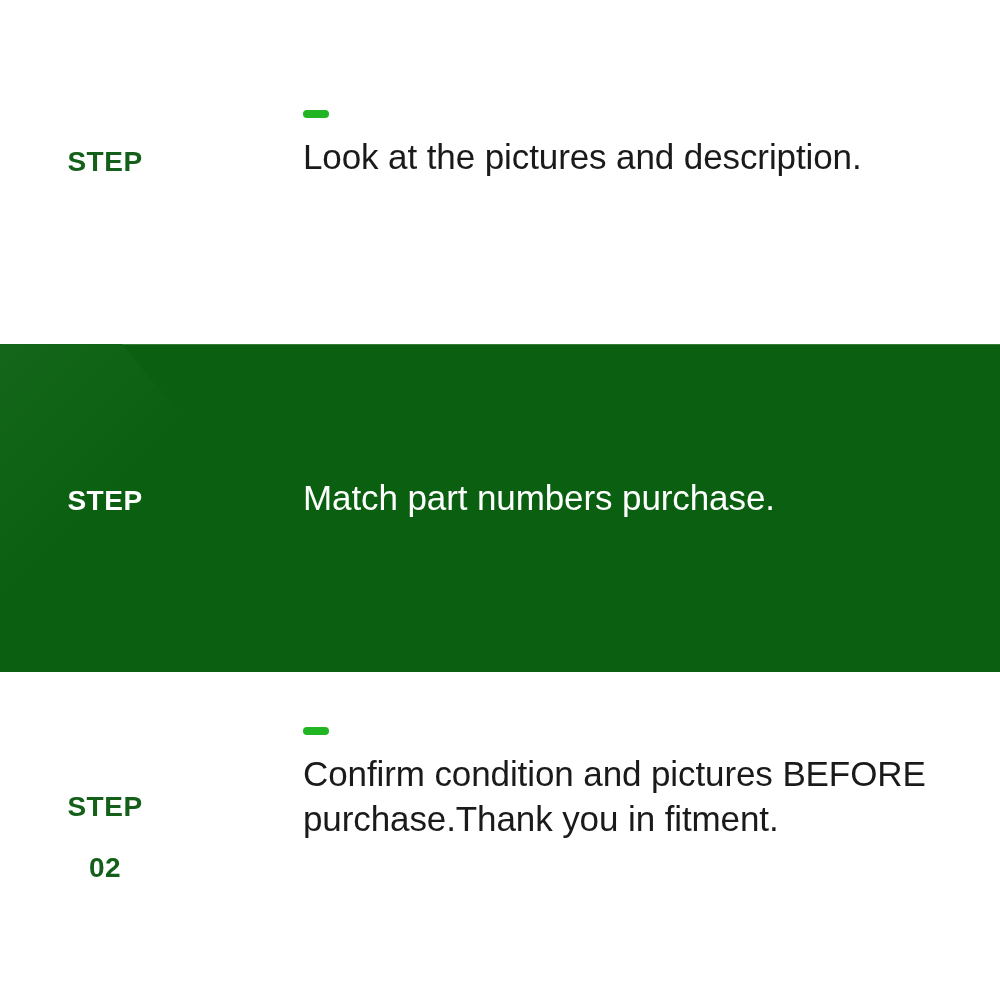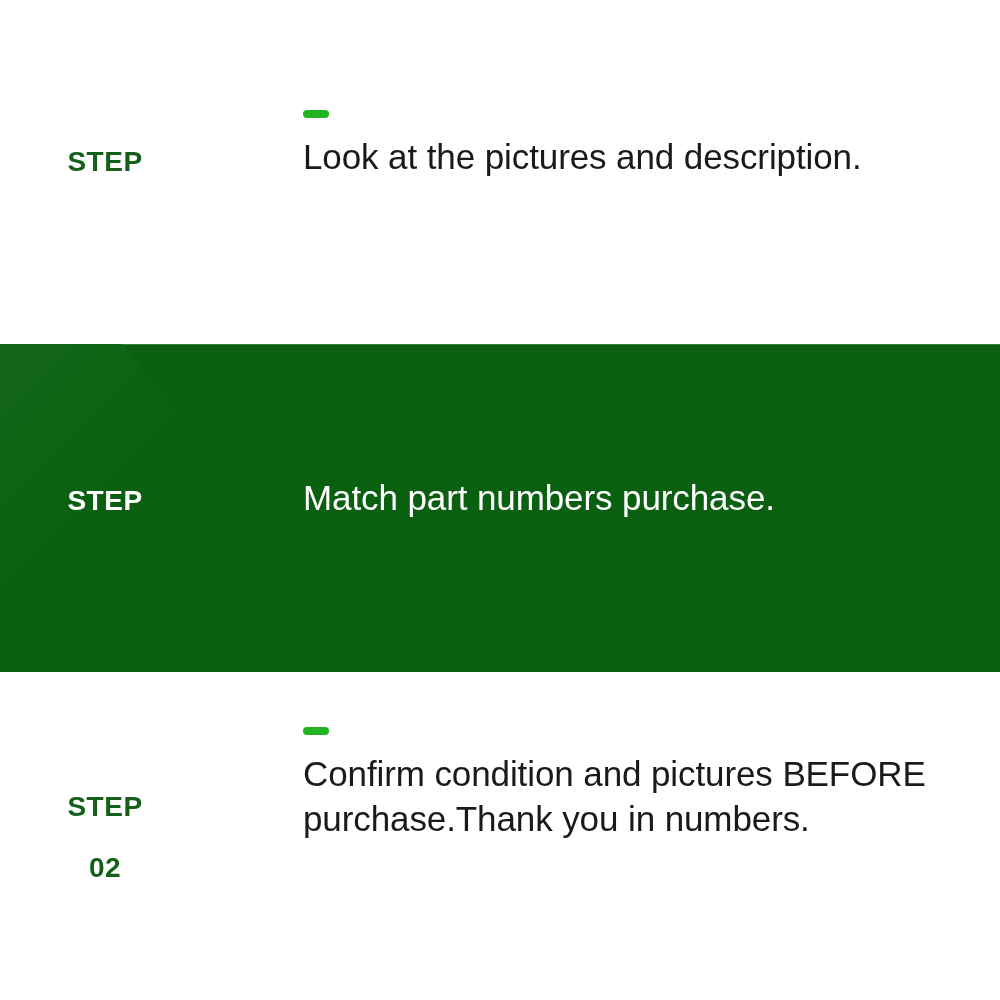--- a/index.html
+++ b/index.html
@@ -174,17 +174,17 @@
 
   <section class="band light" id="band-3">
 
     <div class="chevron light"></div>
     <div class="step-label">
       <span class="word">STEP</span>
       <span class="num">02</span>
     </div>
     <div class="desc-block">
       <div class="dash"></div>
-      <div class="desc-text"><span>Confirm condition and pictures </span><b>BEFORE</b><span> purchase.Thank you in numbers.</span></div>
+      <div class="desc-text"><span>Confirm condition and pictures </span><b>BEFORE</b><span> purchase.Thank you in fitment.</span></div>
     </div>
   </section>
 
 </div>
 
 </body></html>

